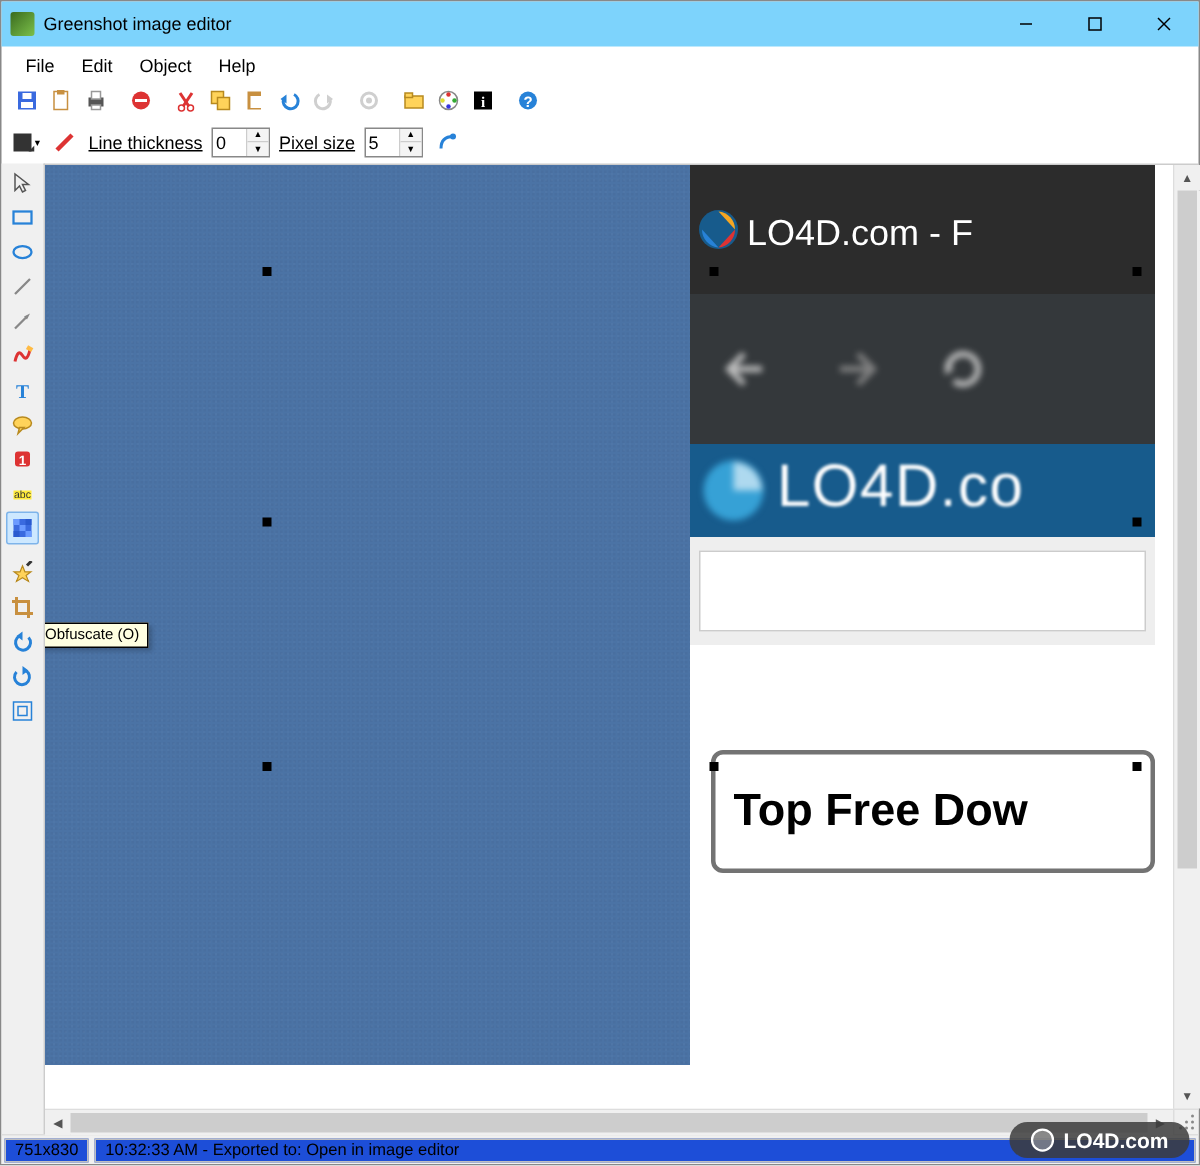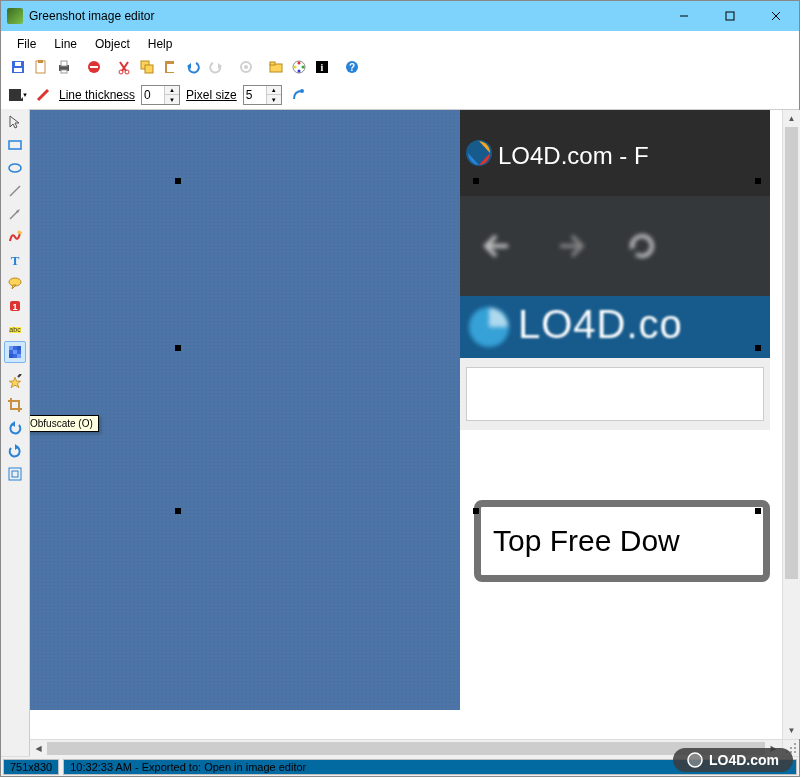--- a/index.html
+++ b/index.html
@@ -35,34 +35,34 @@
   .img-right { position: absolute; left: 430px; top: 0; width: 310px; height: 600px; background: #fff; }
   .r-darktop { position: absolute; left: 0; top: 0; width: 100%; height: 86px; background: #2c2c2c; }
   .r-lo4d-blue { position: absolute; left: 0; top: 186px; width: 100%; height: 62px; background: #175b8c; color: #fff; font-weight: 300; font-size: 36px; display: flex; align-items: center; }
   .r-lo4d-sm { position: absolute; left: 38px; top: 32px; font-size: 24px; color: #fff; font-weight: 400; }
   .r-logo-sm { position: absolute; left: 4px; top: 28px; width: 30px; height: 30px; }
   .r-navrow { position: absolute; left: 0; top: 86px; width: 100%; height: 100px; background: #34383b; display: flex; align-items: center; gap: 36px; padding-left: 20px; }
   .navbtn { width: 36px; height: 36px; filter: blur(2px); opacity: .9; }
   .r-input { position: absolute; left: 0; top: 248px; width: 100%; height: 72px; background: #eeeeee; display:flex; align-items:center; }
   .r-input-inner { margin-left:6px; background:#fff; height:54px; width:298px; border:1px solid #ccc; }
   .r-topfree { position: absolute; left: 0px; top: 380px; height: 100px; width: 100%; }
-  .r-topfree-box { margin: 10px 0 0 14px; border:7px solid #737373; border-radius:8px; height:82px; width:296px; display:flex; align-items:center; padding-left:12px; font-size: 30px; font-weight: 400; color:#000;}
+  .r-topfree-box { margin: 10px 0 0 14px; border:3px solid #737373; border-radius:8px; height:82px; width:296px; display:flex; align-items:center; padding-left:12px; font-size: 30px; font-weight: 700; color:#000;}
   .r-bluelogo2 { position:absolute; left:6px; top:194px; width:46px; height:46px; filter: blur(2px);}
   .r-lo4dtext2 { position:absolute; left:58px; top:192px; font-size:40px; color:#fff; letter-spacing:1px; filter: blur(1px);}
   .sel-handle { position: absolute; width: 6px; height: 6px; background: #000; }
   .scrollbar-h { height: 17px; background: #f0f0f0; border-top: 1px solid #ddd; display: flex; align-items: center; }
   .scrollbar-h .arrow, .scrollbar-v .arrow { width: 17px; height: 17px; display:flex; align-items:center; justify-content:center; background:#f0f0f0; cursor:default; font-size:8px; color:#555;}
   .scrollbar-h .track { flex:1; height:17px; background:#f0f0f0; position:relative;}
   .scrollbar-h .thumb { position:absolute; left:0; top:2px; height:13px; width:100%; background:#cdcdcd;}
   .scrollbar-v { width:17px; background:#f0f0f0; border-left:1px solid #ddd; display:flex; flex-direction:column;}
   .scrollbar-v .track { flex:1; width:17px; background:#f0f0f0; position:relative;}
   .scrollbar-v .thumb { position:absolute; top:0; left:2px; width:13px; height:76%; background:#cdcdcd;}
   .canvas-row { flex:1; display:flex; min-height:0;}
   .statusbar { height: 20px; background:#f0f0f0; display:flex; align-items:center; font-size:11px; border-top:1px solid #ddd;}
-  .status-cell { border:1px solid #bfbfbf; background:#0369a1; padding:1px 6px; margin:1px 2px; height:16px; display:flex; align-items:center;}
+  .status-cell { border:1px solid #bfbfbf; background:#1d4ed8; padding:1px 6px; margin:1px 2px; height:16px; display:flex; align-items:center;}
   .tooltip { position: absolute; background: #ffffe1; border:1px solid #000; padding:2px 5px; font-size:10px; white-space:nowrap; z-index:100; box-shadow: 2px 2px 3px rgba(0,0,0,0.2);}
   .watermark { position:absolute; right:6px; bottom:4px; background:rgba(60,60,60,0.85); color:#fff; border-radius:12px; padding:4px 14px; font-size:14px; font-weight:600; display:flex; align-items:flex-start; gap:6px;}
   .watermark .wmlogo { width:16px; height:16px; }
   .grip { position:absolute; right:2px; bottom:22px; width:12px; height:12px; }
 </style>
 </head>
 <body>
 
 <div class="window">
 
@@ -82,21 +82,21 @@
     <div class="win-btn close">
       <svg width="10" height="10">
           <line x1="1" y1="1" x2="9" y2="9" stroke="#000"></line>
           <line x1="9" y1="1" x2="1" y2="9" stroke="#000"></line>
         </svg>
     </div>
   </div>
 
   <div class="menubar">
     <div class="mi">File</div>
-    <div class="mi">Line</div>
+    <div class="mi">Edit</div>
     <div class="mi">Object</div>
     <div class="mi">Help</div>
   </div>
 
   <div class="toolbar">
     <div class="tb">
         <svg width="16" height="16">
           <rect x="2" y="2" width="12" height="12" fill="#3a6adf"></rect>
           <rect x="4" y="9" width="8" height="4" fill="#fff"></rect>
           <rect x="5" y="3" width="6" height="4" fill="#fff"></rect>

